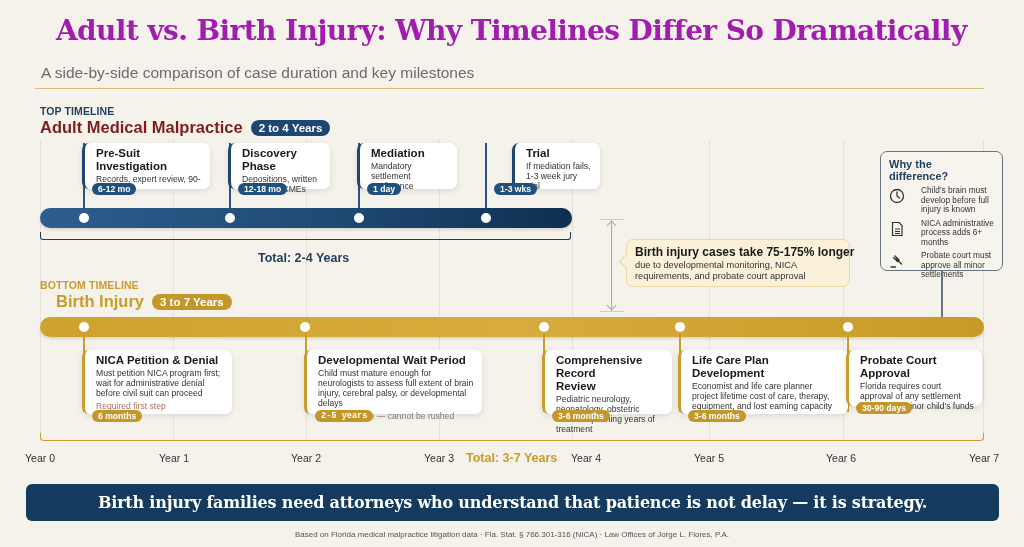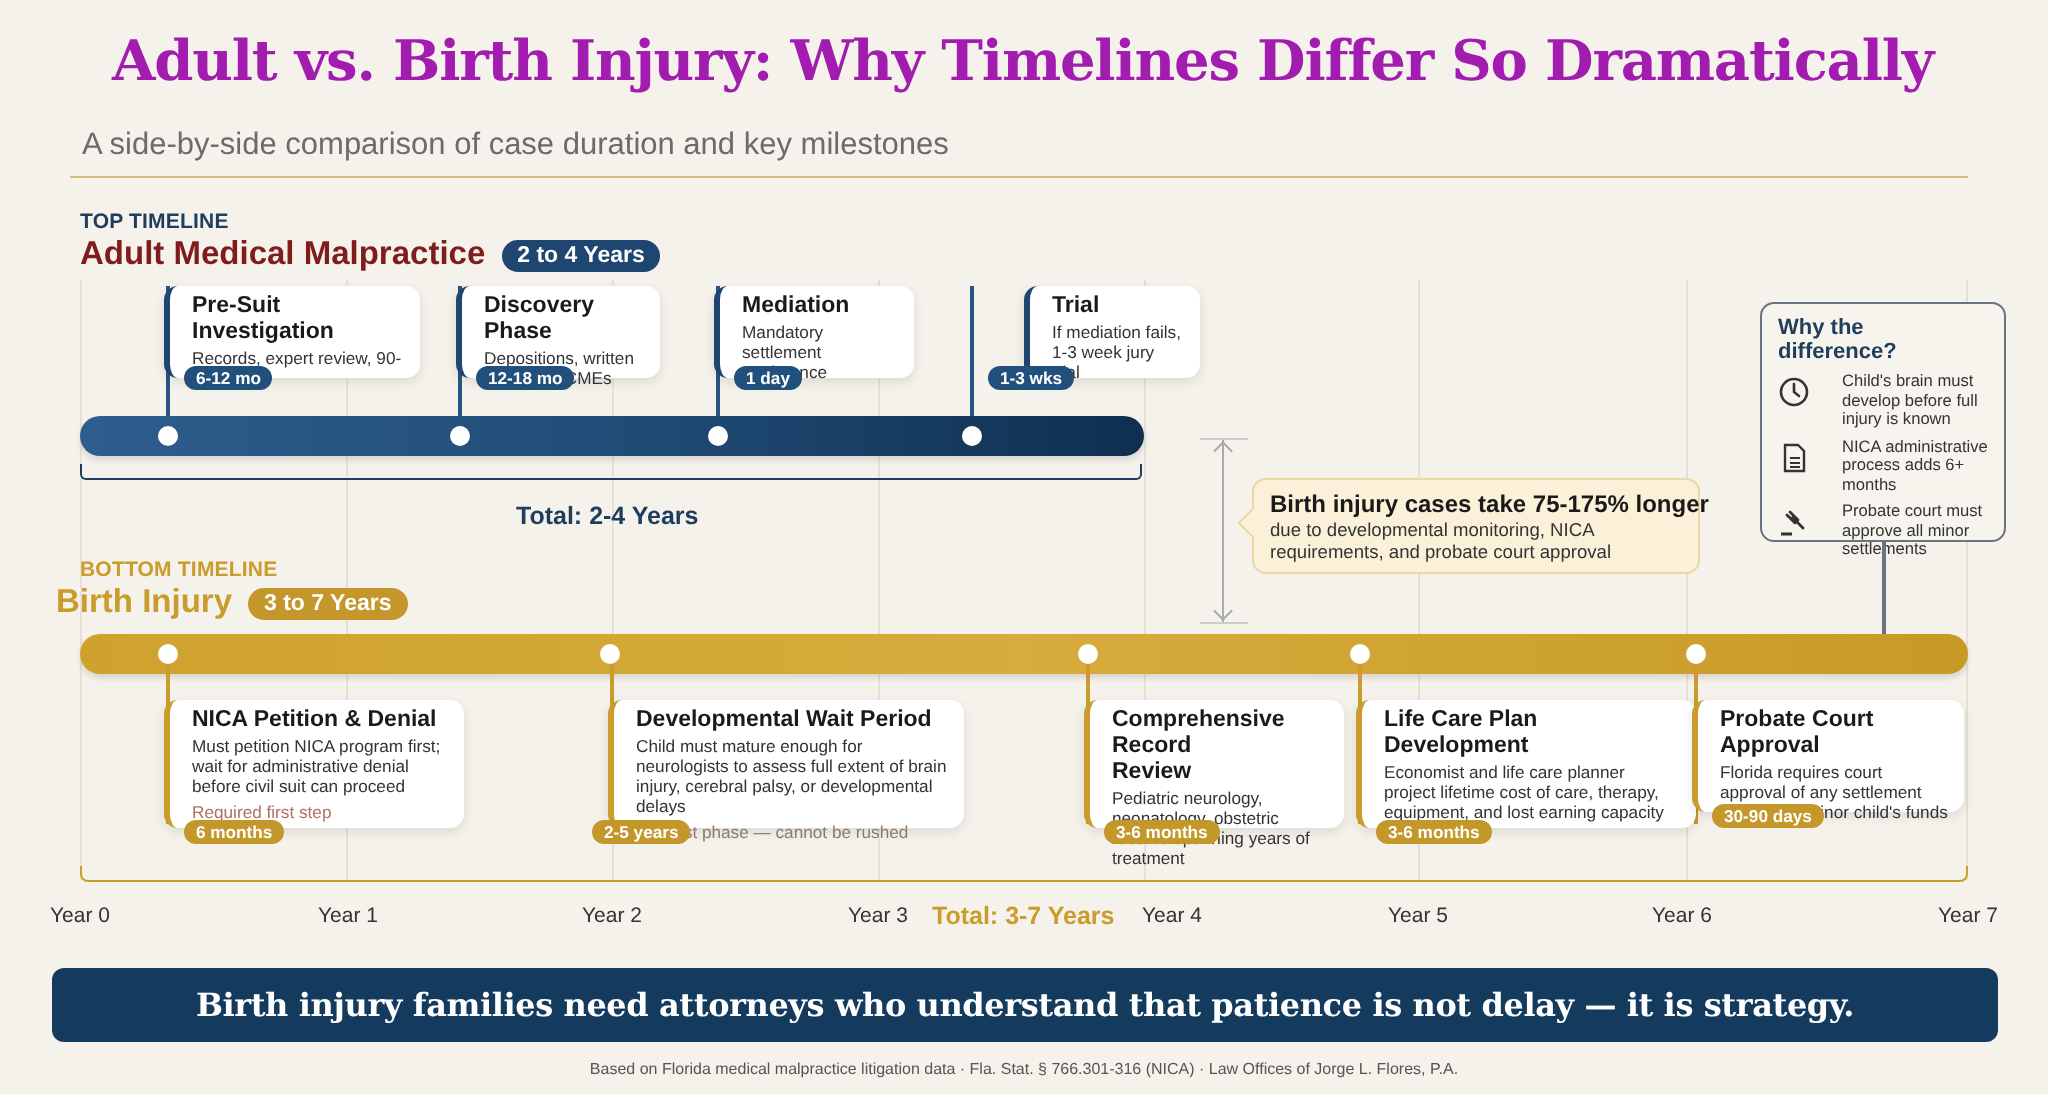--- a/index.html
+++ b/index.html
@@ -213,21 +213,21 @@
     <svg class="ic" viewBox="0 0 16 16">
       <path d="M6 3 L10 7 M4.5 4.5 L8.5 8.5 M7.3 5.7 L12.5 11" stroke="#333" stroke-width="1.4" fill="none" stroke-linecap="round"></path>
       <path d="M1.5 14 H7" stroke="#333" stroke-width="1.5"></path>
     </svg>
     <span>Probate court must approve all minor settlements</span>
   </div>
 </div>
 <div class="abs diff-stem"></div>
 
 <div class="abs sec-kicker" style="left:40px; top:279px; color:#c99c2c;">BOTTOM TIMELINE</div>
-<div class="abs" style="left:28px; top:292px; display:flex; align-items:center; gap:8px;">
+<div class="abs" style="left:56px; top:292px; display:flex; align-items:center; gap:8px;">
   <span class="sec-title" style="color:#c99c2c;">Birth Injury</span>
   <span class="pill" style="background:#c4972a;text-align:right;">3 to 7 Years</span>
 </div>
 
 <div class="abs bar birth"></div>
 <div class="abs dot" style="left:79px; top:322px;"></div>
 <div class="abs dot" style="left:300px; top:322px;"></div>
 <div class="abs dot" style="left:539px; top:322px;"></div>
 <div class="abs dot" style="left:675px; top:322px;"></div>
 <div class="abs dot" style="left:843px; top:322px;"></div>
@@ -243,21 +243,21 @@
   <p>Must petition NICA program first; wait for administrative denial before civil suit can proceed</p>
   <div class="note">Required first step</div>
 </div>
 <span class="tag gold" style="left:92px; top:410px;">6 months</span>
 
 <div class="abs card gold" style="left:304px; top:350px; width:178px; height:64px;">
   <h4>Developmental Wait Period</h4>
   <p>Child must mature enough for neurologists to assess full extent of brain injury, cerebral palsy, or developmental delays</p>
   <div class="note grey">Longest phase — cannot be rushed</div>
 </div>
-<span class="tag gold" style="left:296px; top:410px;">2-5 years</span>
+<span class="tag gold" style="left:315px; top:410px;font-family:Liberation Mono, monospace;">2-5 years</span>
 
 <div class="abs card gold" style="left:542px; top:350px; width:130px; height:64px;">
   <h4 style="width:80px;">Comprehensive Record Review</h4>
   <p>Pediatric neurology, neonatology, obstetric records spanning years of treatment</p>
 </div>
 <span class="tag gold" style="left:552px; top:410px;">3-6 months</span>
 
 <div class="abs card gold" style="left:678px; top:350px; width:170px; height:64px;">
   <h4>Life Care Plan Development</h4>
   <p>Economist and life care planner project lifetime cost of care, therapy, equipment, and lost earning capacity</p>

